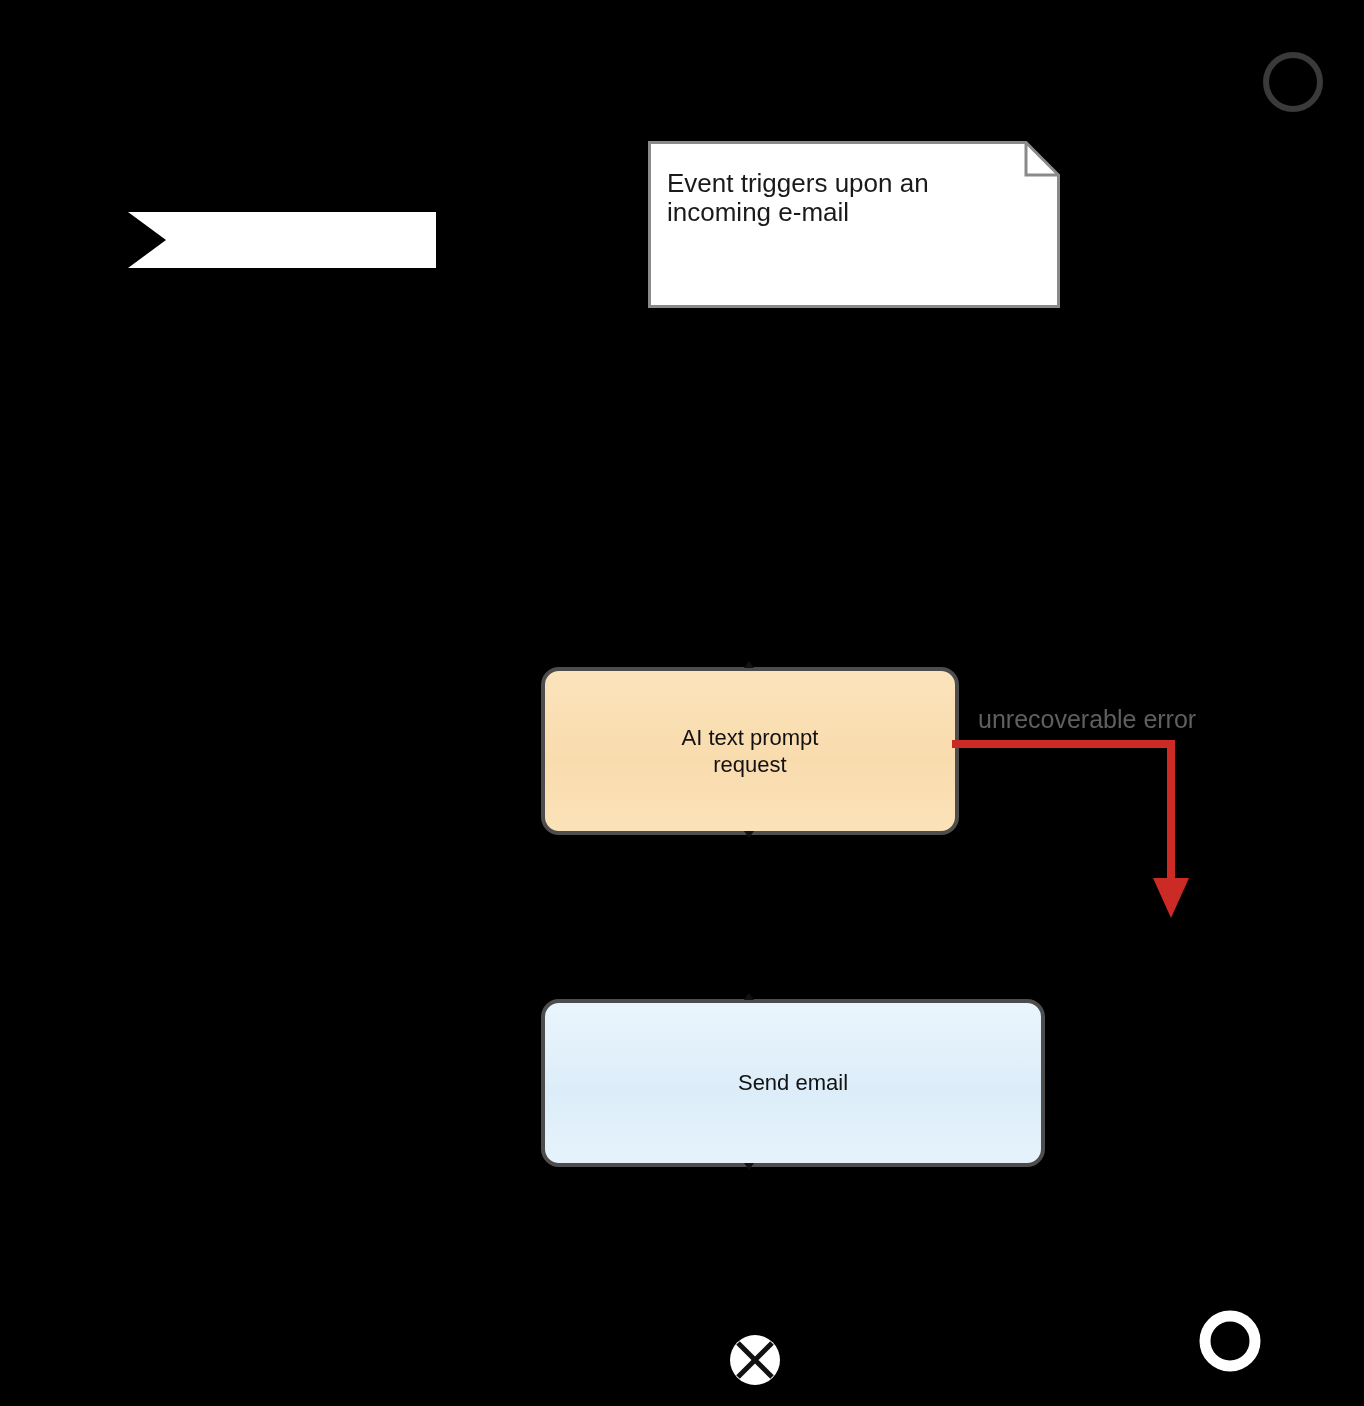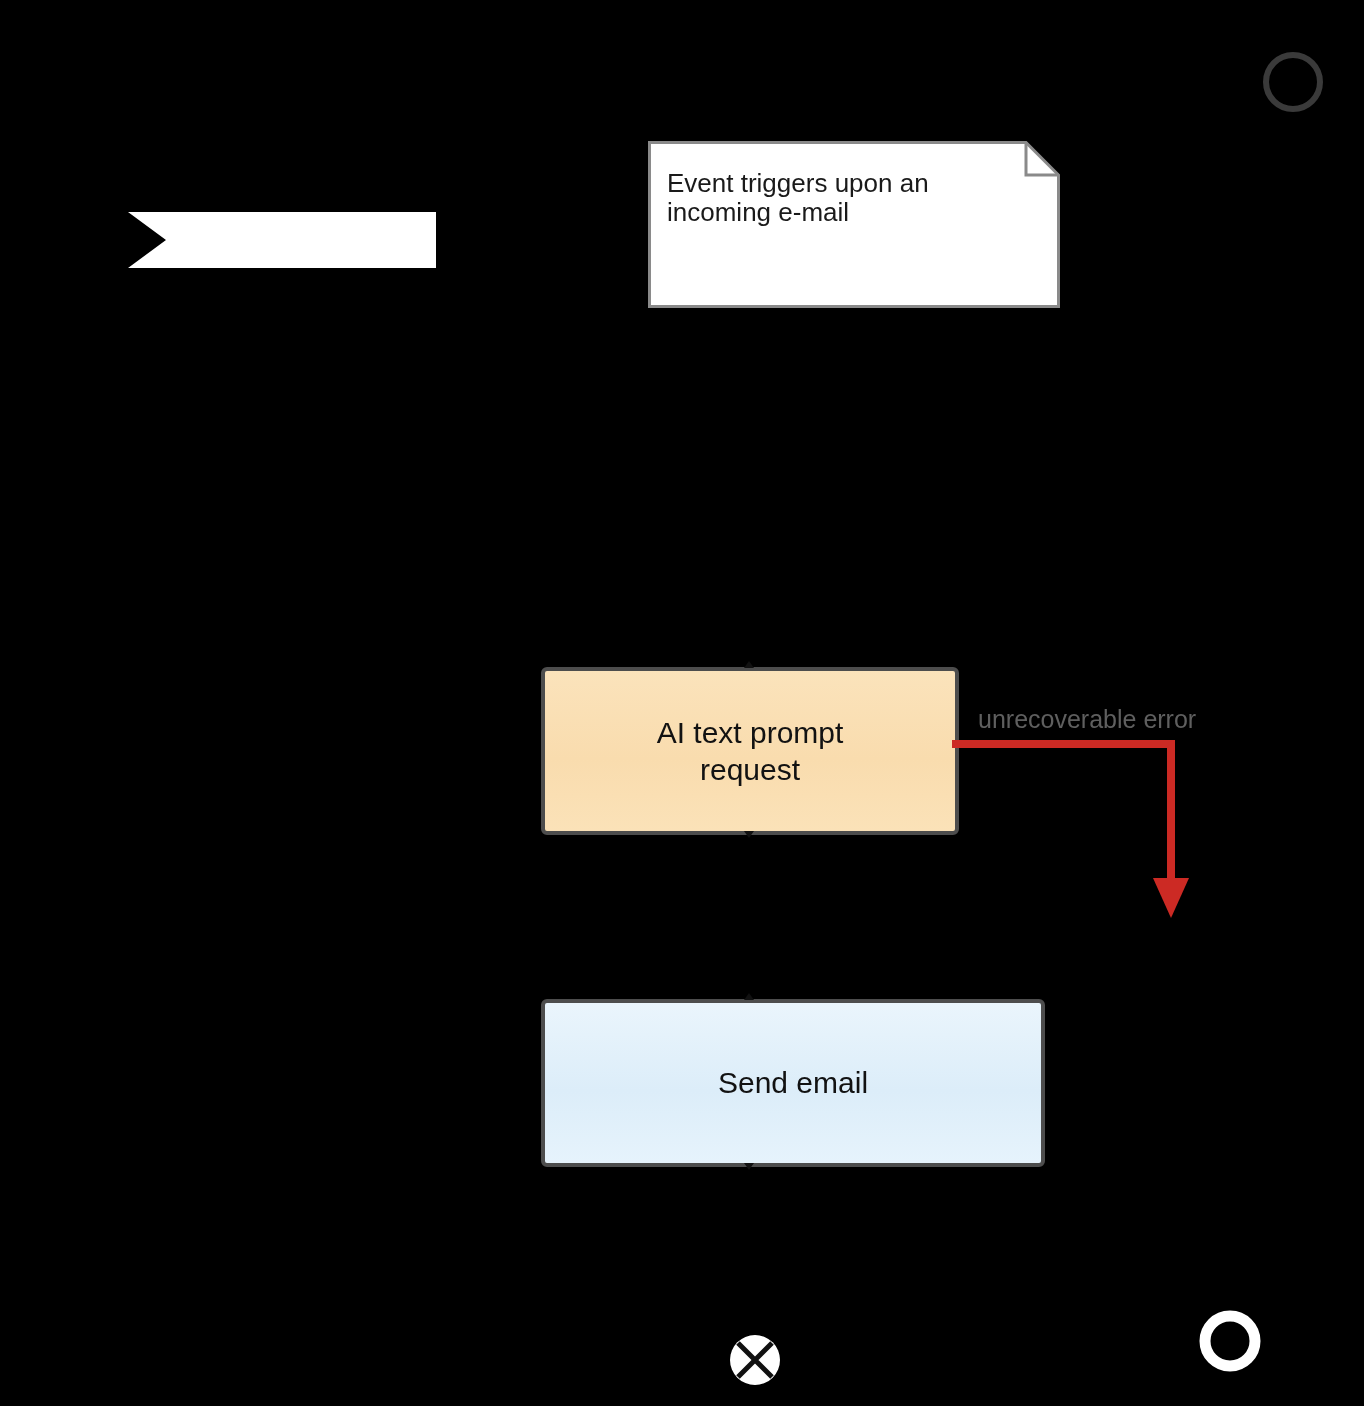--- a/index.html
+++ b/index.html
@@ -58,26 +58,26 @@
     color: #1a1a1a;
     white-space: pre-line;
     margin-top: 10px;
   }
 
   
   .task {
     position: absolute;
     box-sizing: border-box;
     border: 4px solid #4d4d4d;
-    border-radius: 6px;
+    border-radius: 18px;
     display: flex;
     align-items: center;
     justify-content: center;
     text-align: center;
-    font-size: 30px;
+    font-size: 22px;
     line-height: 1.25;
     color: #121212;
     padding: 0 22px;
     white-space: pre-line;
   }
   .task-ai {
     left: 541px;
     top: 667px;
     width: 418px;
     height: 168px;

